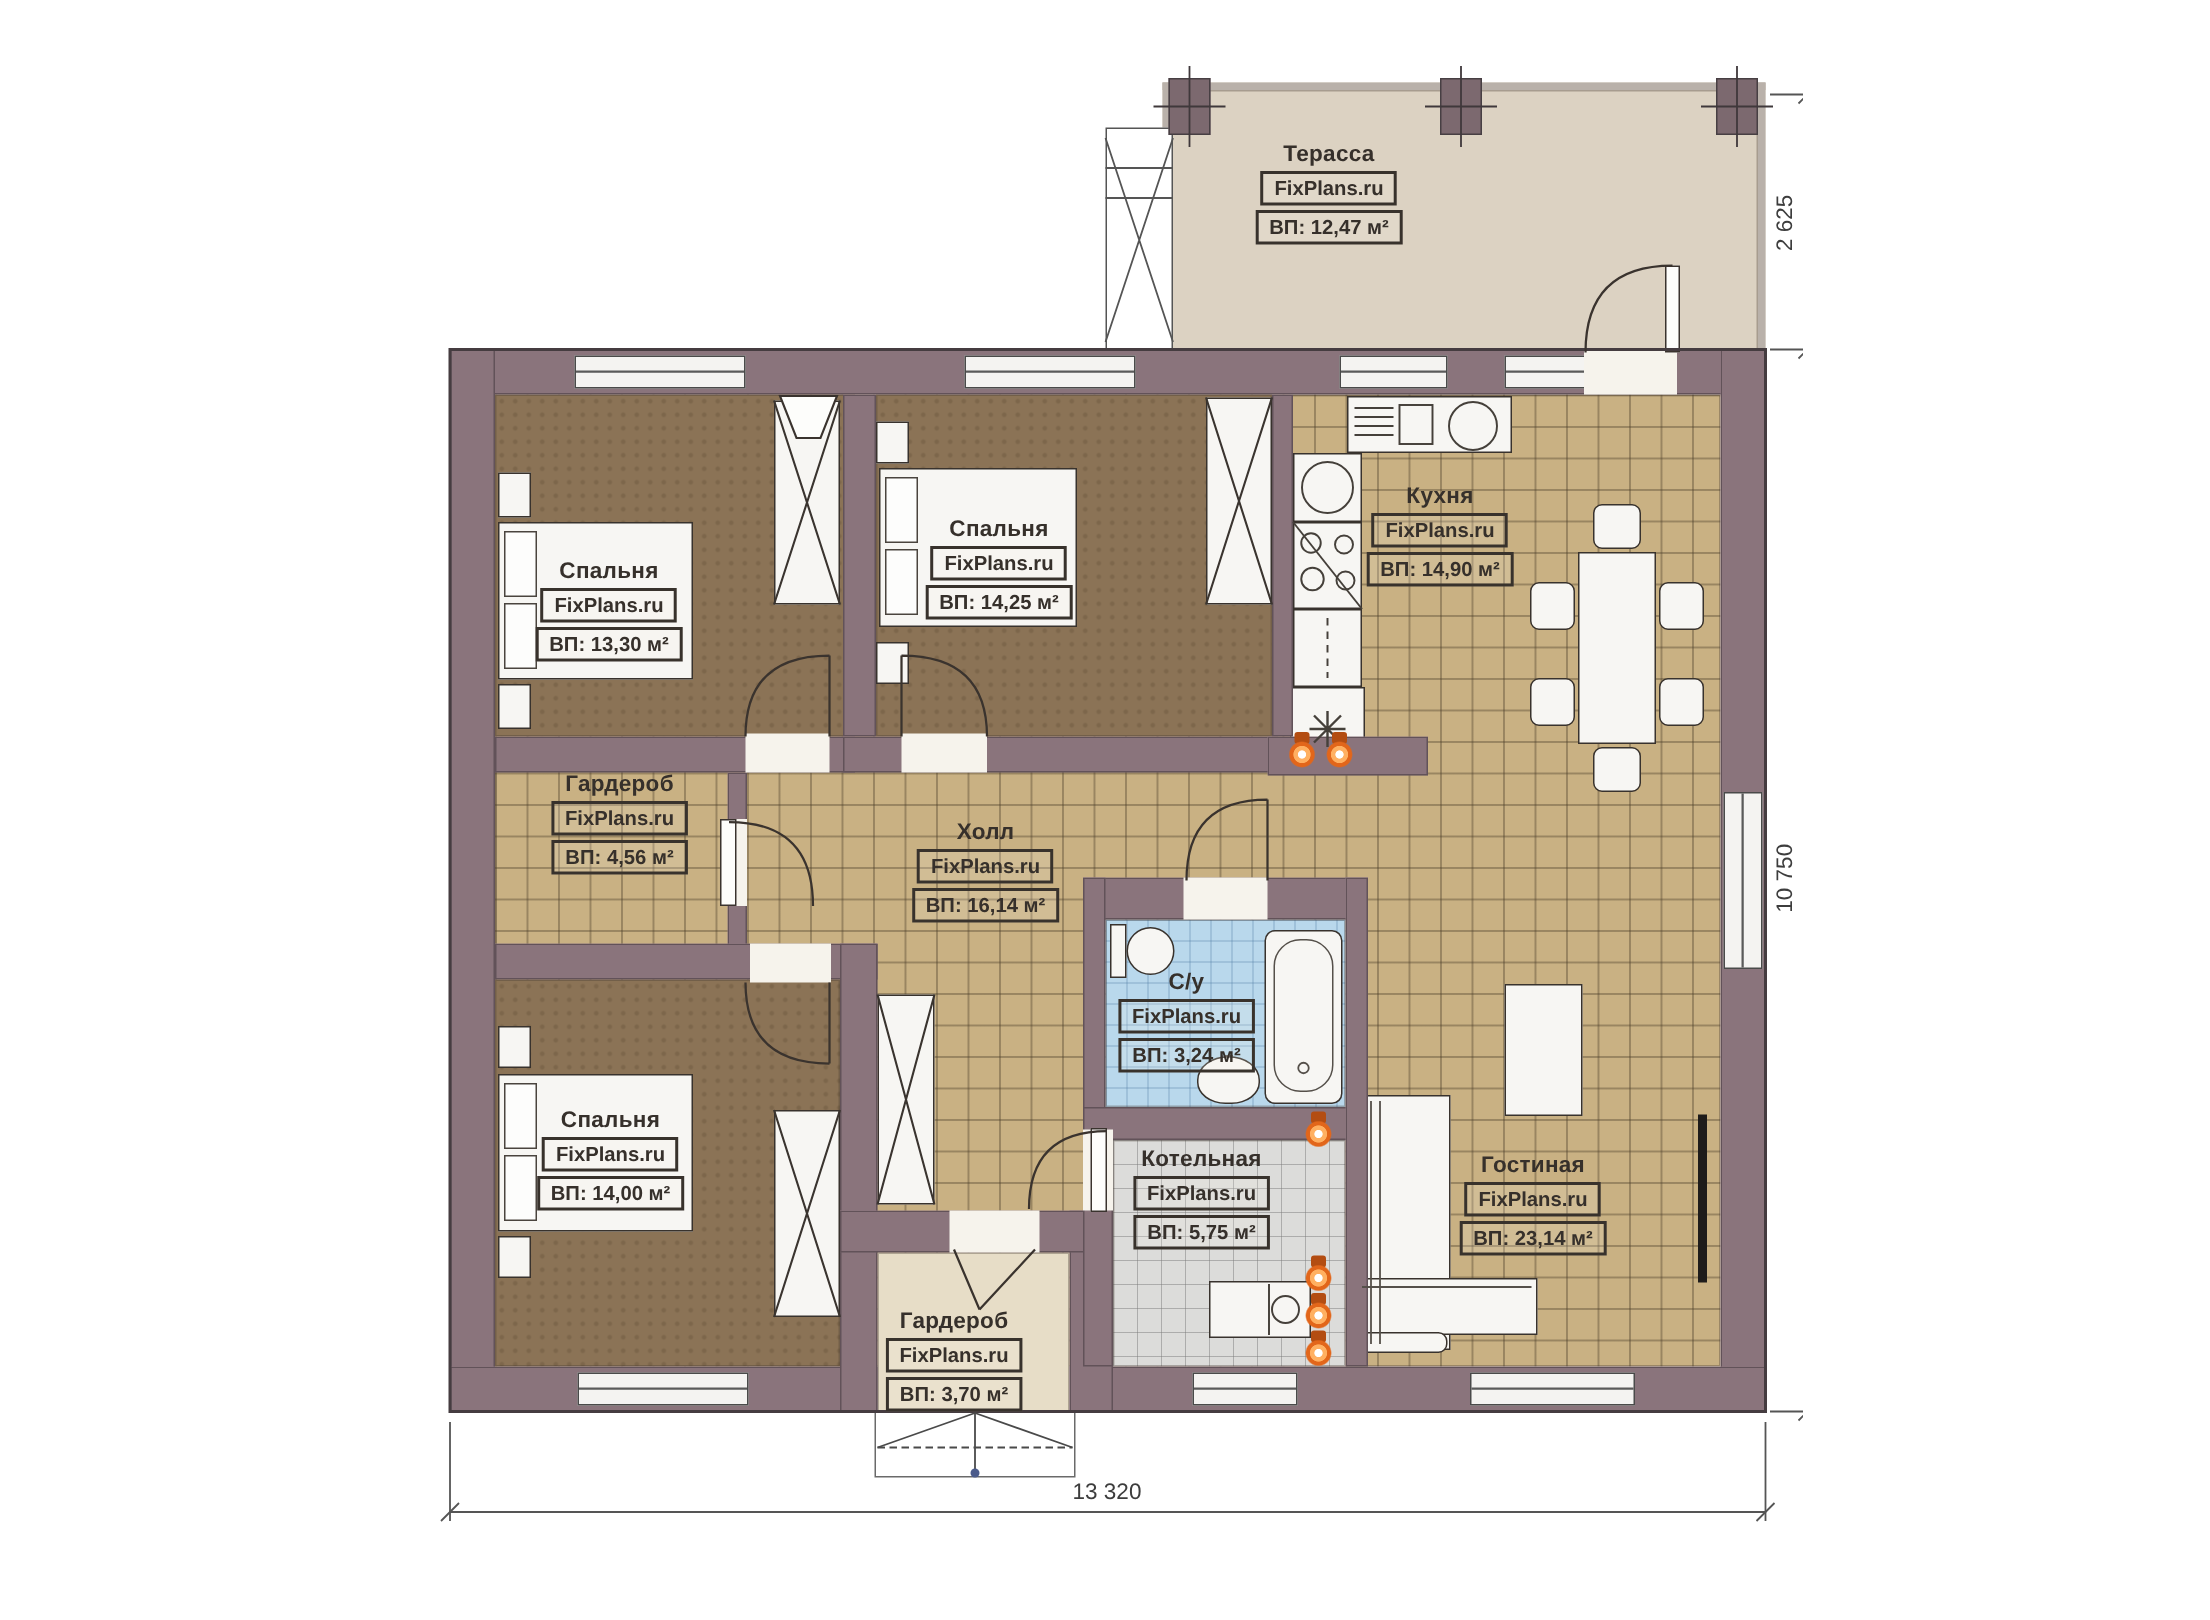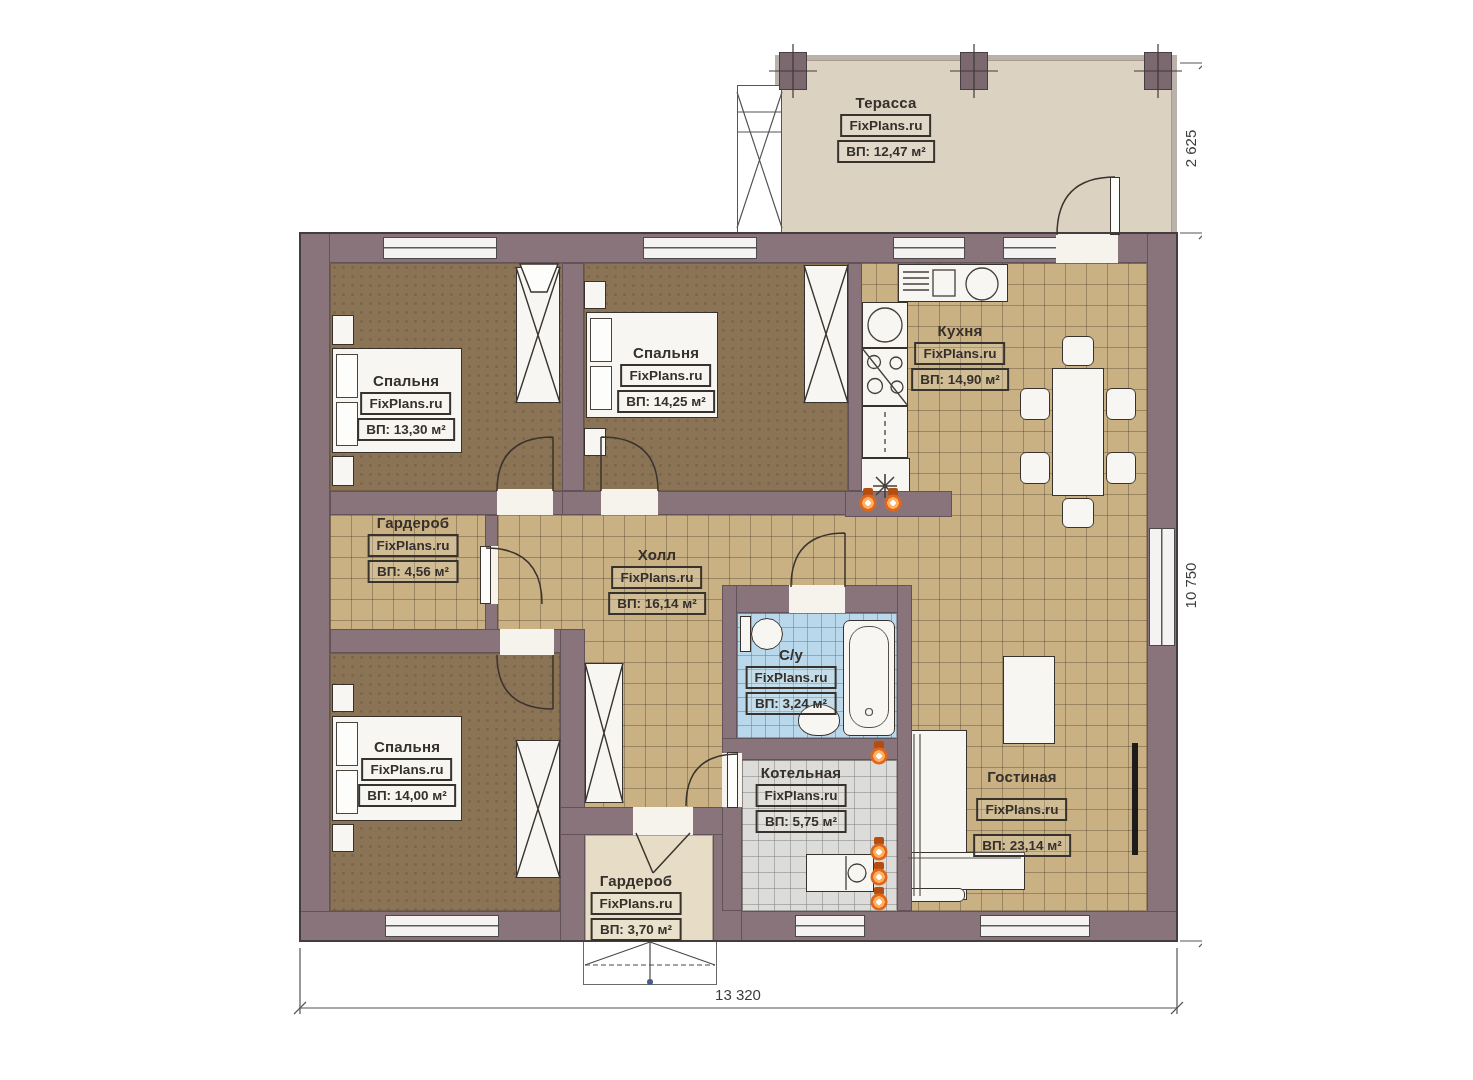--- a/index.html
+++ b/index.html
@@ -294,21 +294,21 @@
   <div class="room-label" style="left:407px;top:738px;">
     <div class="rname">Спальня</div>
     <div class="box">FixPlans.ru</div>
     <div class="box">ВП: 14,00 м²</div>
   </div>
   <div class="room-label" style="left:801px;top:764px;">
     <div class="rname">Котельная</div>
     <div class="box">FixPlans.ru</div>
     <div class="box">ВП: 5,75 м²</div>
   </div>
-  <div class="room-label" style="left:1022px;top:768px;gap:10px;">
+  <div class="room-label" style="left:1022px;top:768px;">
     <div class="rname">Гостиная</div>
     <div class="box">FixPlans.ru</div>
     <div class="box">ВП: 23,14 м²</div>
   </div>
   <div class="room-label" style="left:636px;top:872px;">
     <div class="rname">Гардероб</div>
     <div class="box">FixPlans.ru</div>
     <div class="box">ВП: 3,70 м²</div>
   </div>
 

